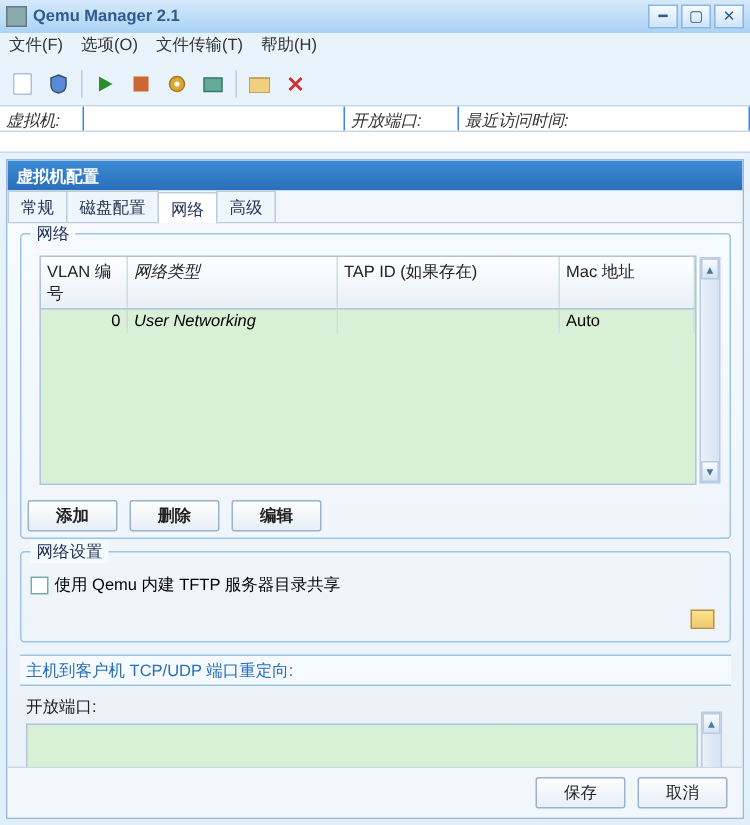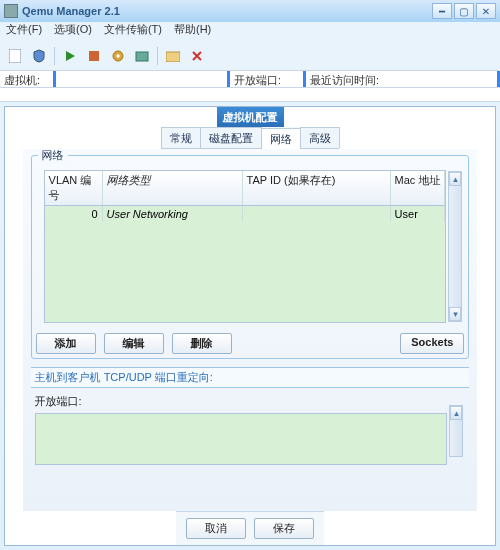--- a/index.html
+++ b/index.html
@@ -8,22 +8,22 @@
 .titlebar { height: 22px; background: linear-gradient(#d6e9fb, #a9d3f5); display: flex; align-items: center; padding: 4px 4px; }
 .title-icon { width: 14px; height: 14px; background: #8aa; margin-right: 4px; border:1px solid #678; }
 .titlebar-text { flex: 1; color: #2d5b8b; font-weight: bold; }
 .win-btns { display: flex; gap: 2px; }
 .win-btn { width: 20px; height: 16px; background: linear-gradient(#f6fbff,#cfe4f8); border:1px solid #8fb6df; display:flex; align-items:center; justify-content:center; color:#2d5b8b; font-size:10px; }
 .menubar { height: 20px; display: flex; align-items: flex-start; gap: 12px; padding: 0 6px; color: #333; }
 .menubar span { cursor: default; }
 .toolbar { height: 28px; display: flex; align-items: center; gap: 6px; padding: 0 6px; }
 .tool { width: 18px; height: 18px; display:flex; align-items:center; justify-content:center; border:1px solid transparent;}
 .list-head { display: flex; height: 18px; border-top:1px solid #c9d8e8; border-bottom:1px solid #c9d8e8; background:#fff; }
-.list-head > div { border-right:3px solid #3b82f6; padding:2px 4px; color:#333; }
-.main-panel { flex:1; margin: 4px; background:#fff; border:1px solid #9cb8db; display:flex; flex-direction:column; overflow:hidden; position:relative;align-items:center; }
+.list-head > div { border-right:1px solid #3b82f6; padding:2px 4px; color:#333;font-style:italic; }
+.main-panel { flex:1; margin: 4px; background:#fff; border:1px solid #9cb8db; display:flex; flex-direction:column; overflow:hidden; position:relative; }
 .panel-title { height: 20px; background: linear-gradient(#3b8bd6,#2a6fb8); color:#fff; padding:3px 6px; font-weight:bold;}
 .tabs { display:flex; height:22px; background:#f2f7fc; border-bottom:1px solid #bcd; }
 .tab { padding:3px 8px; border:1px solid #bcd; border-bottom:none; margin-right:-1px; background:#eef5fb; color:#235; cursor:default;}
 .tab.active { background:#fff; position:relative; top:1px;}
 .tabbody { padding:6px 8px 8px; background:linear-gradient(#f7fbff,#eaf1f8); flex:1; overflow:auto;}
 .group { border:1px solid #9cc6e6; border-radius:3px; margin-bottom:8px; padding-top:10px; position:relative; }
 .group .legend { position:absolute; top:-8px; left:6px; background:#f5faff; padding:0 4px; color:#235; }
 .table-wrap { position:relative; border:1px solid #b0c4de; background:#d8f0d6; margin: 4px 22px 6px 12px;}
 .table-head { display:flex; background:linear-gradient(#fff,#e8f0f8); border-bottom:1px solid #b0c4de;}
 .table-head > div, .table-row > div { padding:2px 4px; border-right:1px solid #cdd; }
@@ -137,51 +137,58 @@
           <div class="table-head">
             <div class="col-vlan">VLAN 编号</div>
             <div class="col-type">网络类型</div>
             <div class="col-tap">TAP ID (如果存在)</div>
             <div class="col-mac">Mac 地址</div>
           </div>
           <div class="table-row">
             <div class="col-vlan" style="text-align:right">0</div>
             <div class="col-type">User Networking</div>
             <div class="col-tap"></div>
-            <div class="col-mac">User</div>
+            <div class="col-mac">Auto</div>
           </div>
           <div class="table-fill"></div>
         </div>
         <div class="scrollbar" style="top:15px; bottom:36px;">
           <div class="scroll-btn">▴</div>
           <div class="scroll-thumb"></div>
           <div class="scroll-btn">▾</div>
         </div>
         <div class="btnrow">
           <div class="btn">添加</div>
+          <div class="btn">删除</div>
           <div class="btn">编辑</div>
-          <div class="btn">删除</div>
           <div style="flex:1"></div>
-          <div class="btn">Sockets</div>
         </div>
       </div>
 
+      <div class="group" style="position:relative; padding-bottom:26px;">
+        <div class="legend">网络设置</div>
+        <div class="checkbox">
+          <div class="cb"></div>
+          <span>使用 Qemu 内建 TFTP 服务器目录共享</span>
+        </div>
+        <div class="folder-icon"></div>
+      </div>
 
       <div style="position:relative;">
         <div class="section-label">主机到客户机 TCP/UDP 端口重定向:</div>
         <div style="padding:2px 4px;color:#222;">开放端口:</div>
         <div class="ports-list"></div>
         <div class="scrollbar" style="top:38px; height:52px;">
           <div class="scroll-btn">▴</div>
           <div class="scroll-thumb"></div>
 
         </div>
 
       </div>
 
     </div>
 
     <div class="footer">
+      <div class="btn">保存</div>
       <div class="btn">取消</div>
-      <div class="btn">保存</div>
     </div>
   </div>
 </div>
 
 </body></html>

